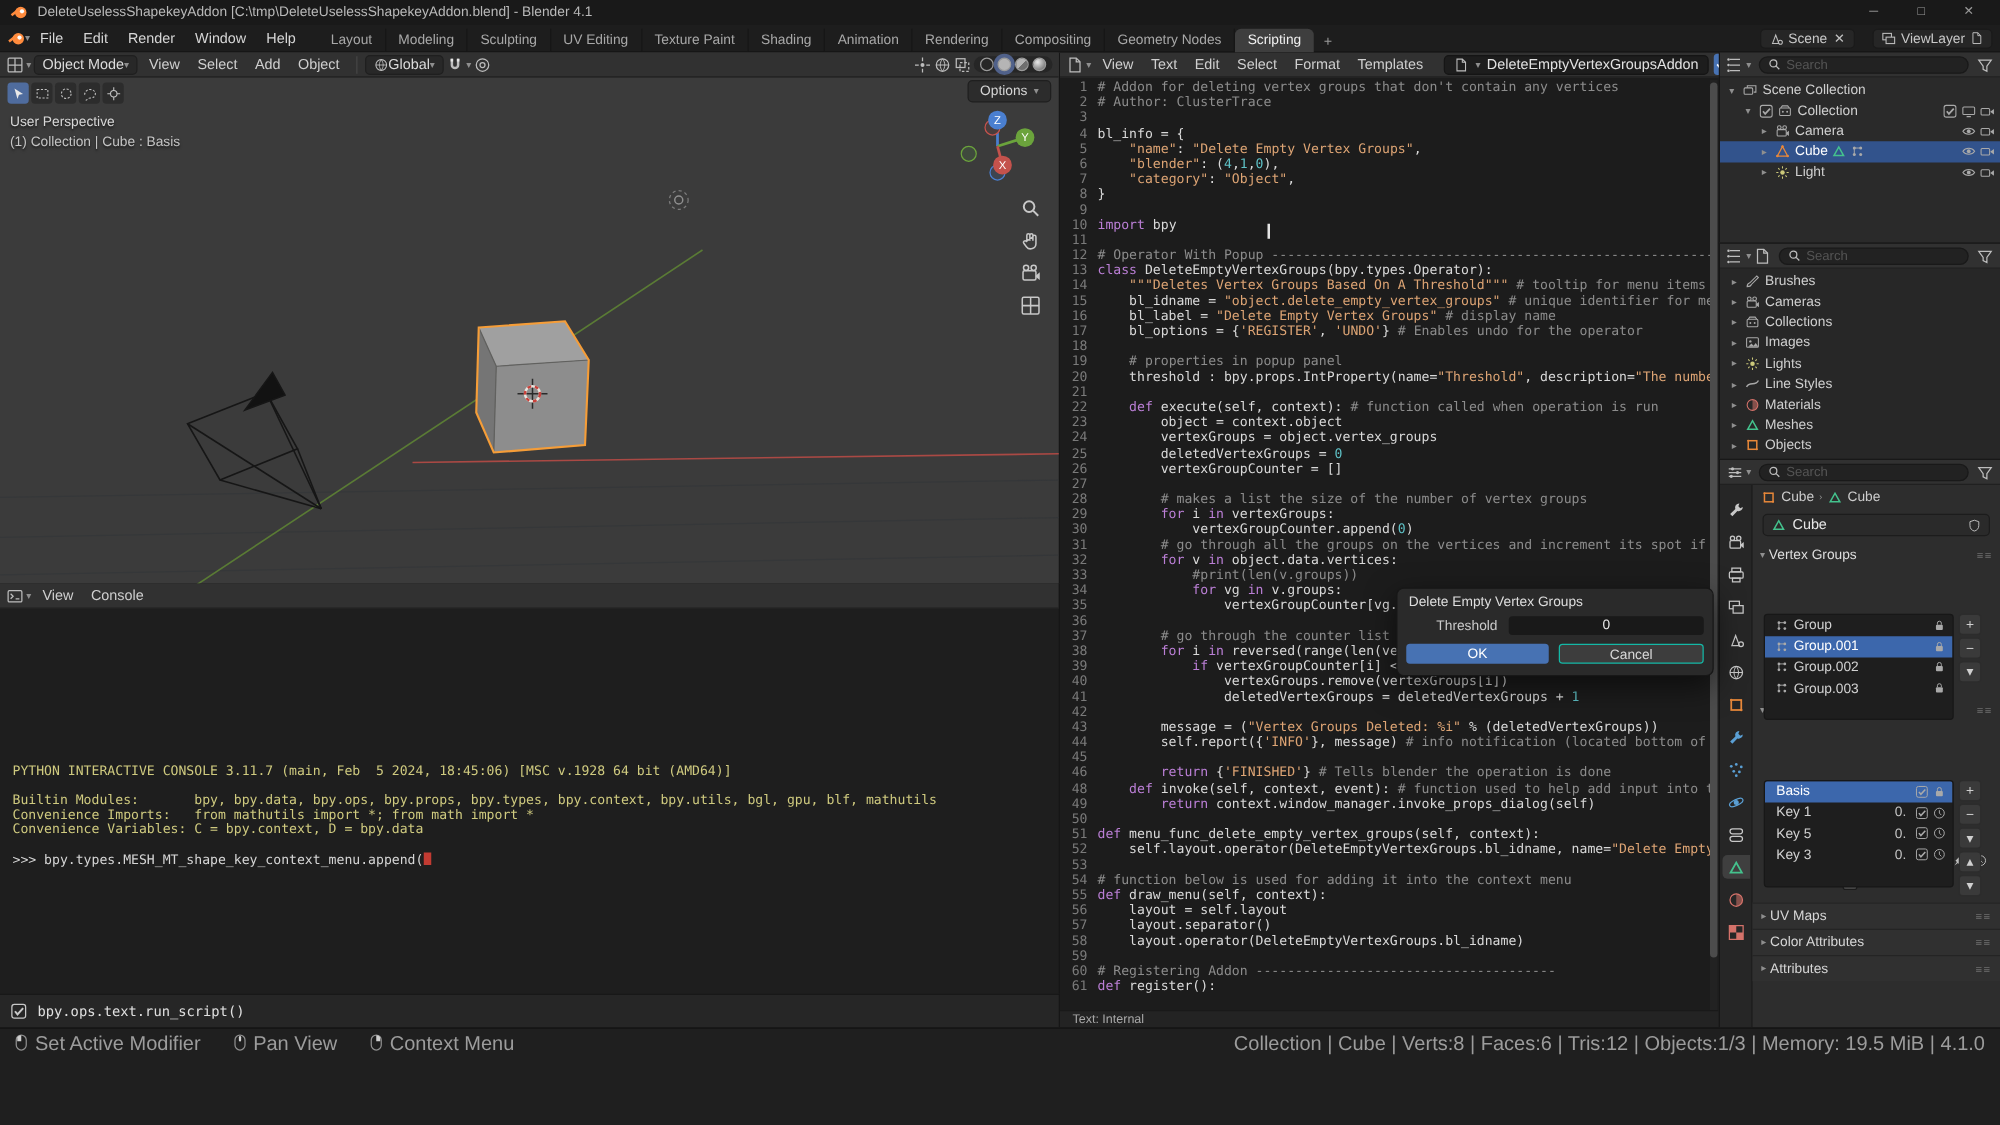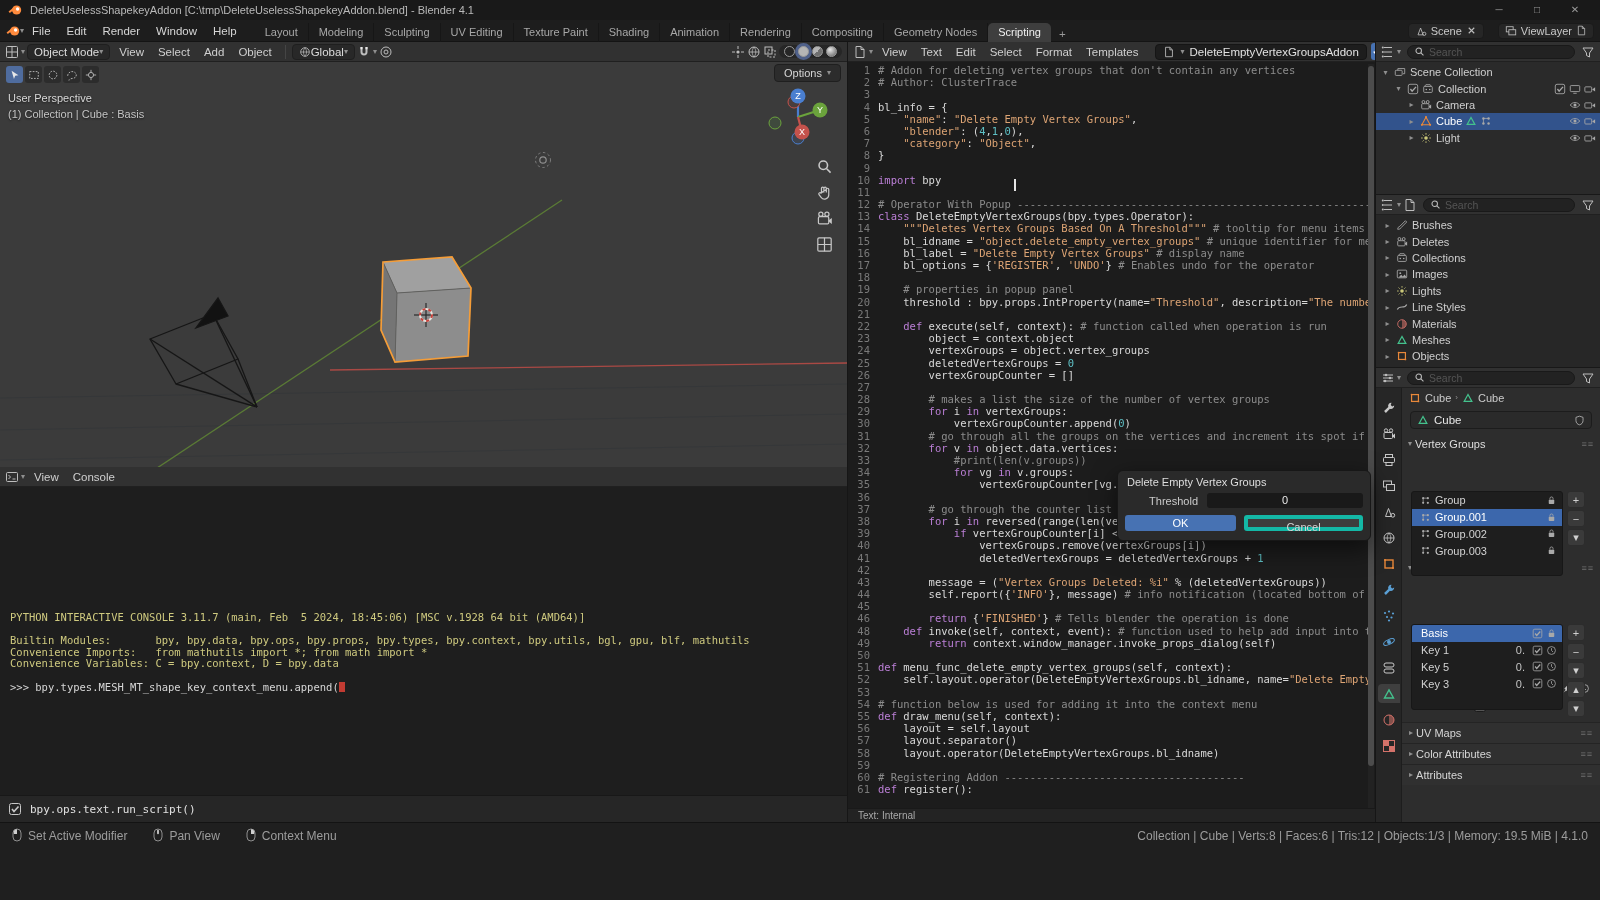--- a/index.html
+++ b/index.html
@@ -76,21 +76,21 @@
   .sq-btn.blue{background:#4772b3;color:#fff}
   
   #popup{position:absolute;left:1117px;top:470px;width:254px;height:71px;background:#2a2a2a;border:1px solid #171717;border-radius:6px;box-shadow:0 8px 24px rgba(0,0,0,.55);z-index:50;font-size:11px}
   #popup .pp-title{padding:5px 9px 3px;color:#dedede}
   #popup .pp-row{display:flex;align-items:center;margin:1px 7px 0;height:17px}
   #popup .pp-label{width:82px;text-align:right;padding-right:9px;color:#cbcbcb}
   #popup .pp-field{flex:1;background:#191919;border-radius:3px;text-align:center;color:#e8e8e8;height:15px;line-height:15px}
   #popup .pp-btns{display:flex;gap:8px;margin:6px 7px 0}
   #popup .pp-btn{flex:1;height:16px;border-radius:3px;text-align:center;line-height:16px}
   #popup .ok{background:#4772b3;color:#fff}
-  #popup .cancel{background:#3d3d3d;border:4px solid #14b8a6;color:#d8d8d8}
+  #popup .cancel{background:#3d3d3d;border:1px solid #14b8a6;color:#d8d8d8}
   
   #outliner{position:absolute;left:1375px;top:42px;width:225px;height:152px;background:#2a2a2a;border-left:1px solid #161616;overflow:hidden}
   #blendfile{position:absolute;left:1375px;top:194px;width:225px;height:173px;background:#272727;border-left:1px solid #161616;border-top:1px solid #181818;overflow:hidden}
   #properties{position:absolute;left:1375px;top:367px;width:225px;height:455px;background:#2d2d2d;border-left:1px solid #161616;border-top:1px solid #181818;overflow:hidden}
   .search-box{flex:1;display:flex;align-items:center;gap:4px;background:#222;border:1px solid #191919;border-radius:8px;height:14px;margin:0 4px;padding:0 6px;color:#7d7d7d;font-size:10.5px}
   .ol-rows{position:absolute;left:0;top:22px;right:0}
   .ol-row{display:flex;align-items:center;height:16.4px;font-size:11px;color:#cfcfcf;padding-right:4px}
   .ol-row .lbl{margin-left:4px;white-space:nowrap}
   .ol-row.sel{background:#32538c;color:#fff}
   .ol-row .spacer{flex:1}
@@ -117,21 +117,21 @@
   .side-btn{width:18px;height:17px;background:#3a3a3a;border:1px solid #2c2c2c;border-radius:3px;color:#d0d0d0;font-size:11px;display:flex;align-items:center;justify-content:center}
   .list-foot{display:flex;align-items:center;height:13px;padding:0 8px;color:#8b8b8b;font-size:8px}
   .list-foot .grip{margin-left:46px;color:#5f5f5f;letter-spacing:1px;font-size:9px}
   .chk{width:12px;height:12px;border-radius:2.5px;border:1px solid #1b1b1b;background:#545454;display:inline-flex;align-items:center;justify-content:center;color:#fff;font-size:9px;flex:0 0 auto}
   .chk.on{background:#4772b3}
   .prop-row{display:flex;align-items:center;gap:6px;height:17px;padding:0 10px;font-size:11px;color:#d0d0d0}
   .closed-panel{display:flex;align-items:center;height:21px;border-top:1px solid #242424;background:#303030;padding:0 7px;font-size:11px;color:#d6d6d6}
   .closed-panel .grip{margin-left:auto;color:#6e6e6e;letter-spacing:1px;font-size:9px}
   
   #statusbar{position:absolute;left:0;top:822px;width:1600px;height:78px;background:#1f1f1f;border-top:1px solid #131313}
-  #status-inner{display:flex;align-items:center;height:26px;padding:0 12px;color:#9c9c9c;font-size:12px;gap:26px}
+  #status-inner{display:flex;align-items:center;height:26px;padding:0 12px;color:#9c9c9c;font-size:16px;gap:26px}
   .hint{display:flex;align-items:center;gap:6px}
   .hint svg{width:10px;height:14px}
   #status-stats{margin-left:auto;color:#9c9c9c}
   .ghost{opacity:.55}
 </style>
 </head>
 <body>
 
 <div id="app">
 
@@ -933,21 +933,21 @@
         <div class="ol-row" style="padding-left: 6px;">
           <span class="chevcell">▸</span>
           <span class="i i12">
             <svg viewBox="0 0 14 14">
               <circle cx="4" cy="3.5" r="1.7" fill="none" stroke="currentColor"></circle>
               <circle cx="9" cy="3.5" r="1.7" fill="none" stroke="currentColor"></circle>
               <rect x="2" y="5.5" width="8.5" height="6" rx="1" fill="none" stroke="currentColor"></rect>
               <path d="M10.5 8.5l2.5-2v5l-2.5-2z" fill="currentColor"></path>
             </svg>
           </span>
-          <span class="lbl">Deletes</span>
+          <span class="lbl">Cameras</span>
         </div>
         <div class="ol-row" style="padding-left: 6px;">
           <span class="chevcell">▸</span>
           <span class="i i12">
             <svg viewBox="0 0 14 14">
               <rect x="2" y="4" width="10" height="7" rx="1" fill="none" stroke="currentColor"></rect>
               <path d="M3 4l1.5-2h5L11 4" fill="none" stroke="currentColor"></path>
               <circle cx="5" cy="7.5" r="0.9" fill="currentColor"></circle>
               <circle cx="9" cy="7.5" r="0.9" fill="currentColor"></circle>
             </svg>

